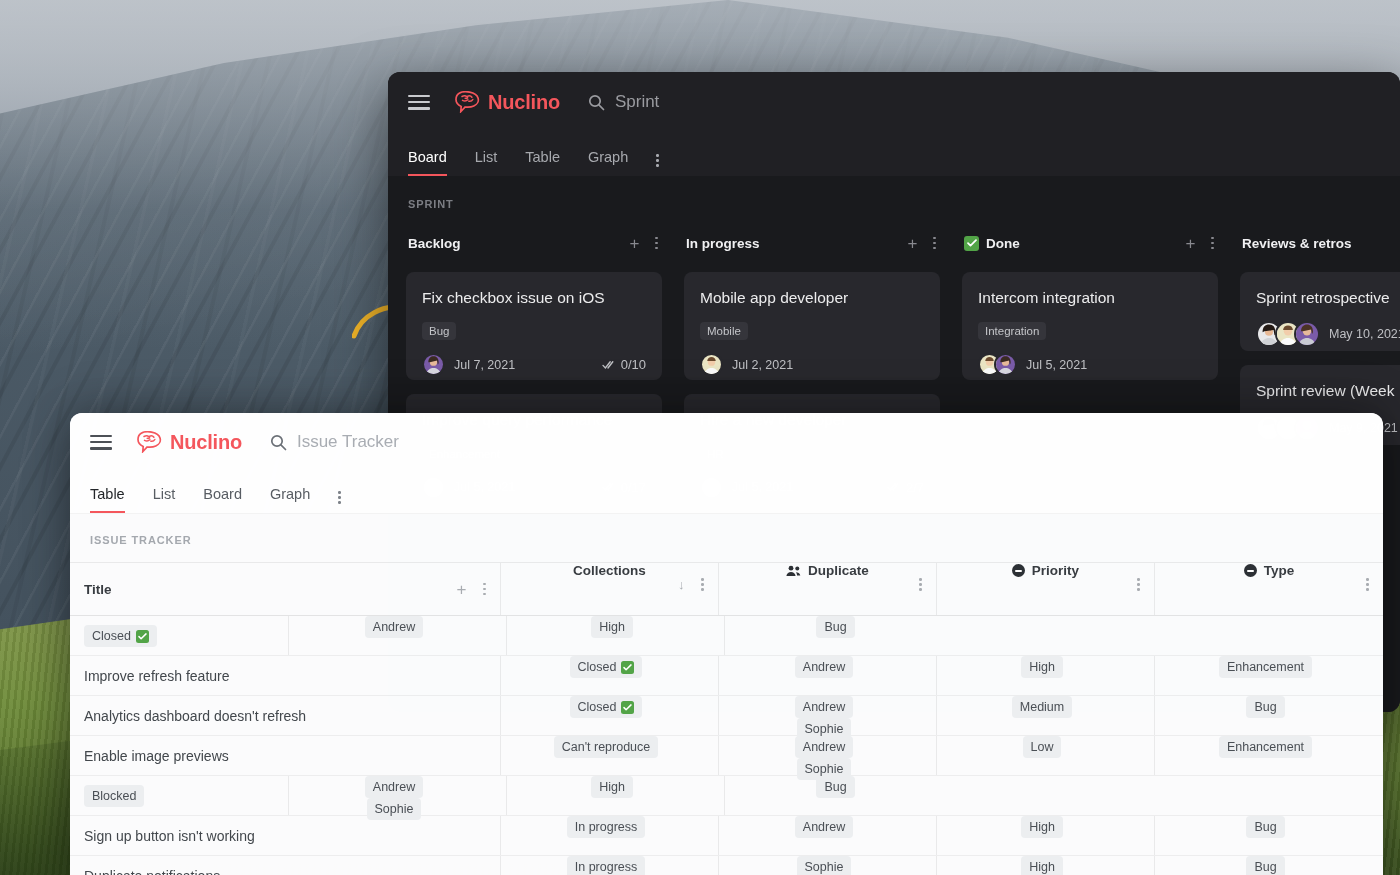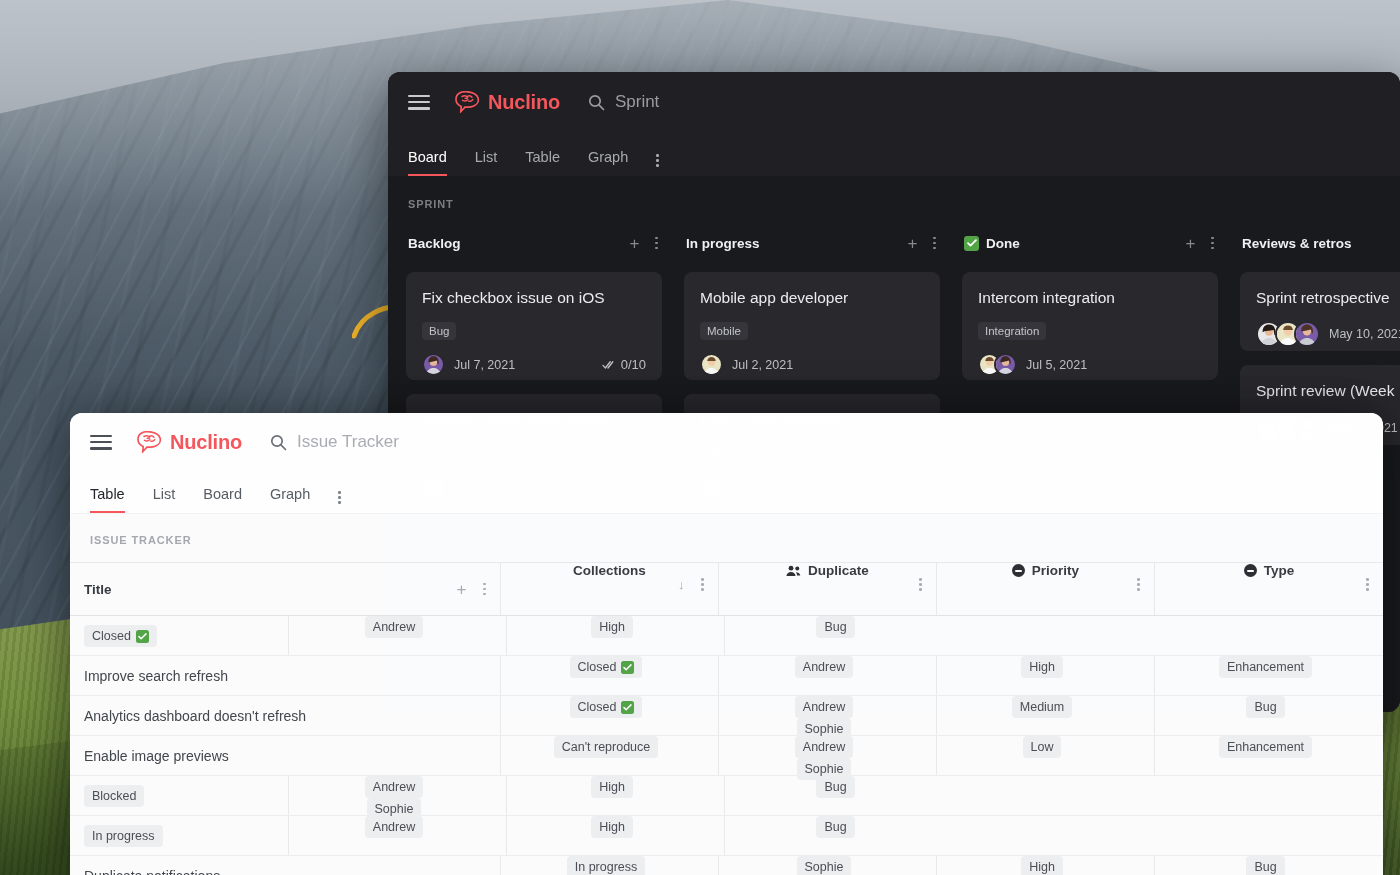--- a/index.html
+++ b/index.html
@@ -586,21 +586,21 @@
         <div class="tcell c-prio">
             <span class="pill">High</span>
           </div>
         <div class="tcell c-type">
             <span class="pill">Bug</span>
           </div>
       </div>
 
       <div class="trow tbody-row">
         <div class="tcell c-title">
-            <span class="td-text">Improve search refresh</span>
+            <span class="td-text">Improve refresh feature</span>
           </div>
         <div class="tcell c-coll">
             <span class="pill">
               <span>Closed</span>
               <span class="mini-chk">
                 <svg width="9" height="7" viewBox="0 0 9 7">
                   <path d="M1 3.6 3.1 5.7 8 .9" stroke="#fff" stroke-width="1.5" fill="none" stroke-linecap="round" stroke-linejoin="round"></path>
                 </svg>
               </span>
             </span>
@@ -671,20 +671,23 @@
           </div>
         <div class="tcell c-prio">
             <span class="pill">High</span>
           </div>
         <div class="tcell c-type">
             <span class="pill">Bug</span>
           </div>
       </div>
 
       <div class="trow tbody-row">
+        <div class="tcell c-title">
+            <span class="td-text">Sign up button isn't working</span>
+          </div>
         <div class="tcell c-coll">
             <span class="pill">In progress</span>
           </div>
         <div class="tcell c-assg">
             <span class="pill">Andrew</span>
           </div>
         <div class="tcell c-prio">
             <span class="pill">High</span>
           </div>
         <div class="tcell c-type">

